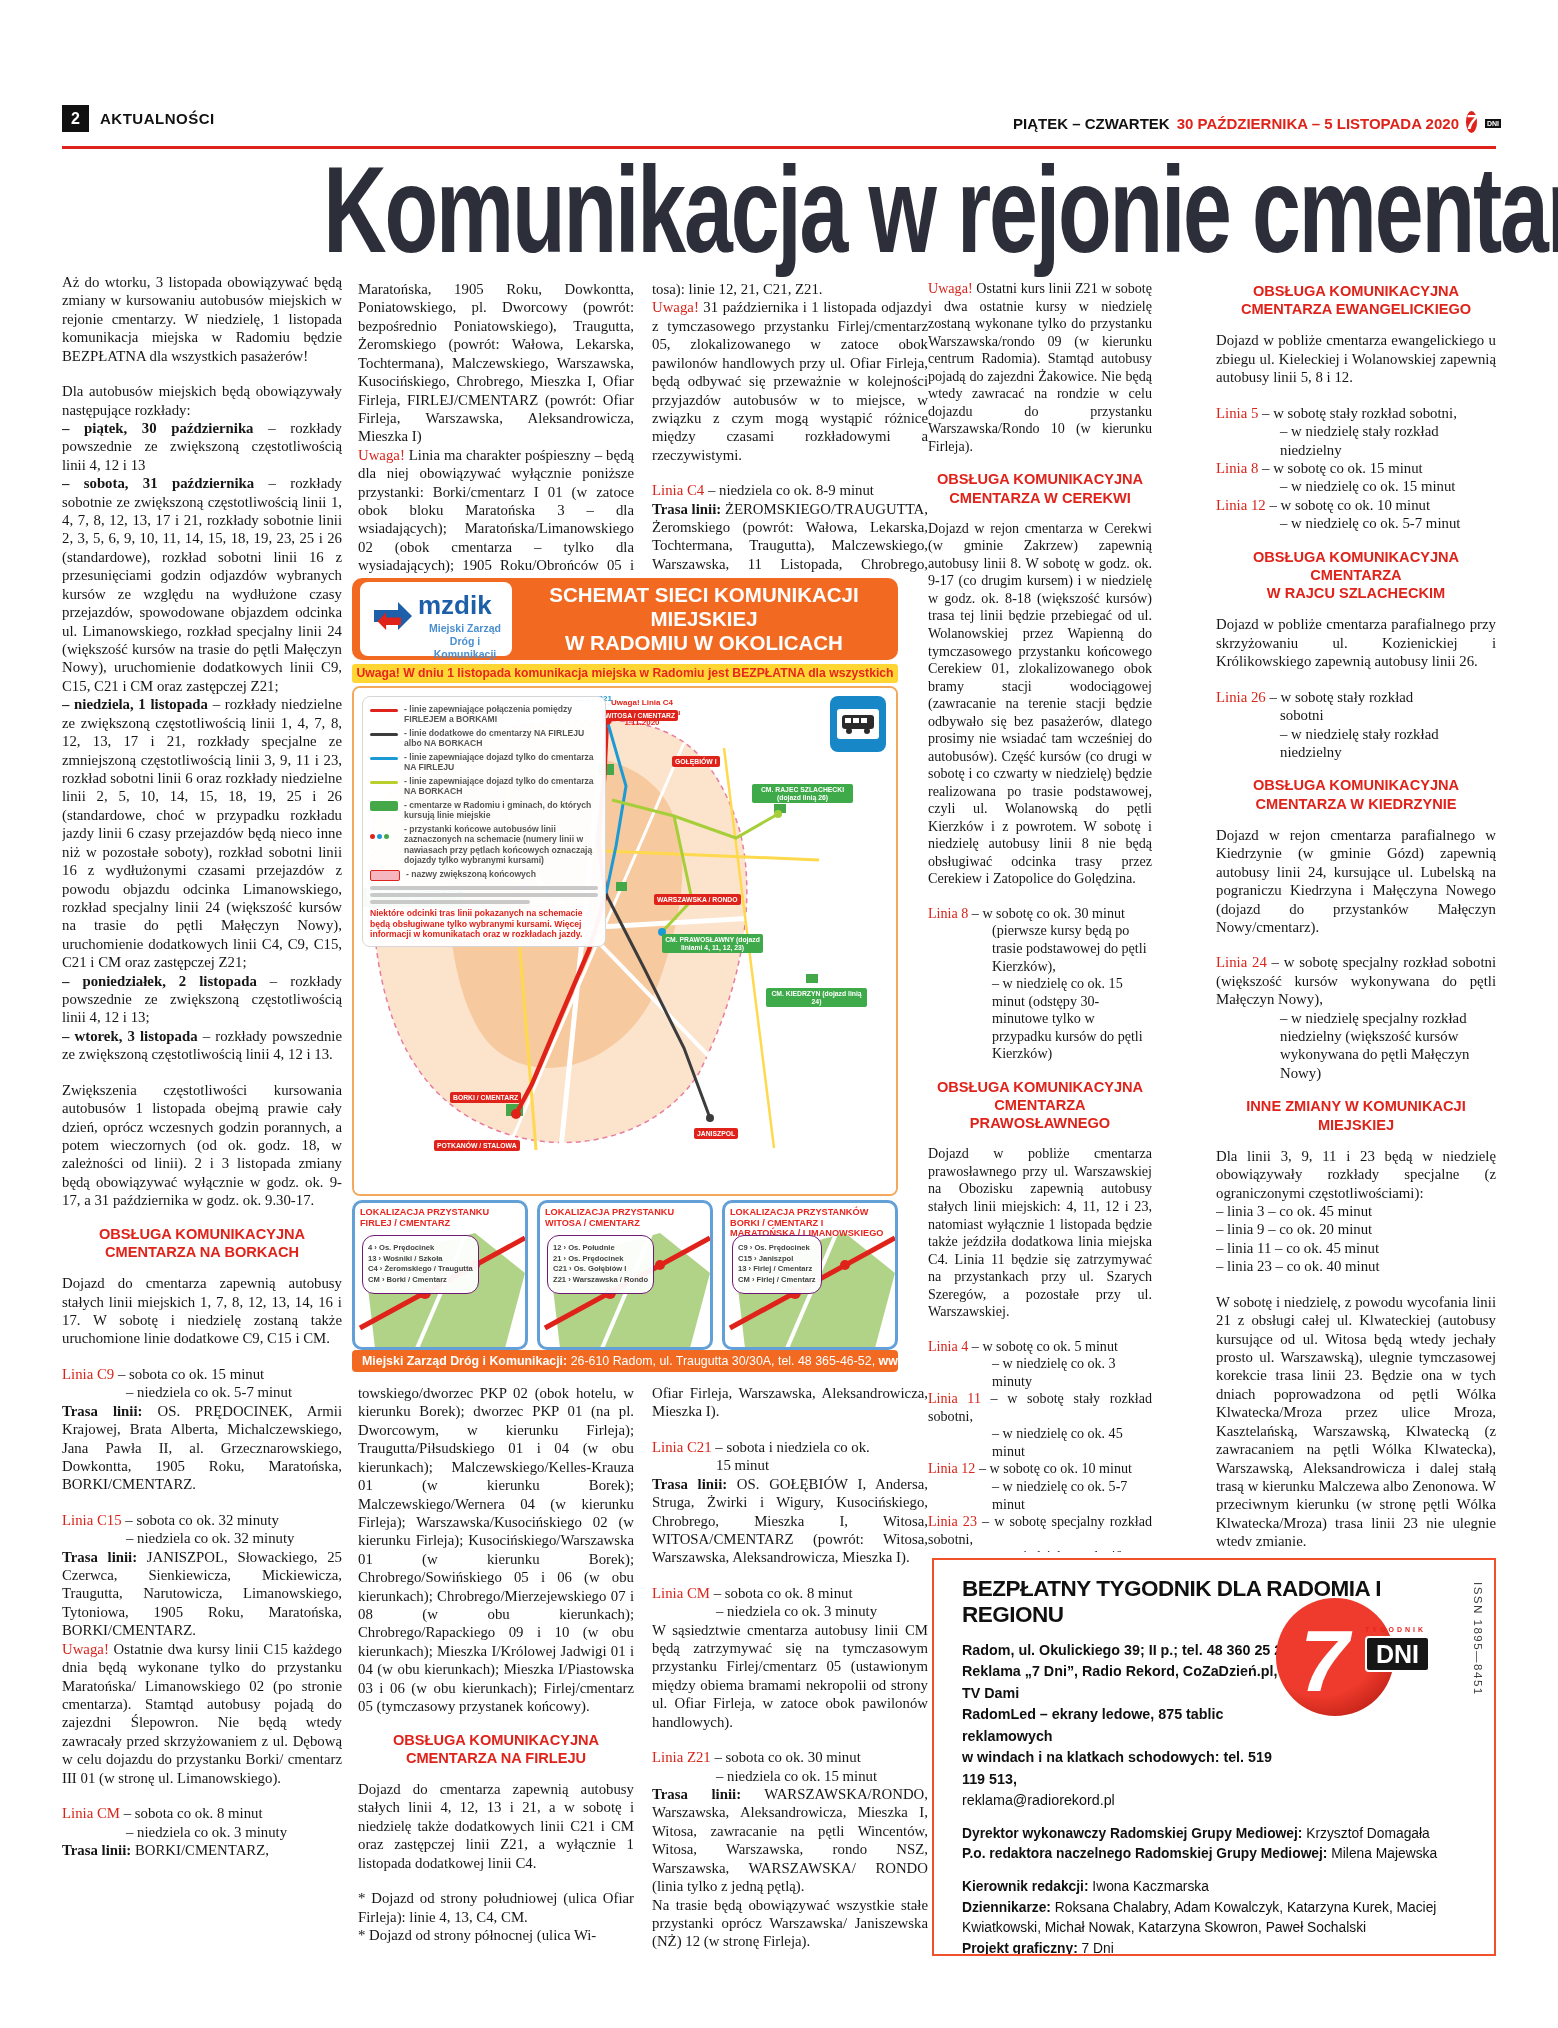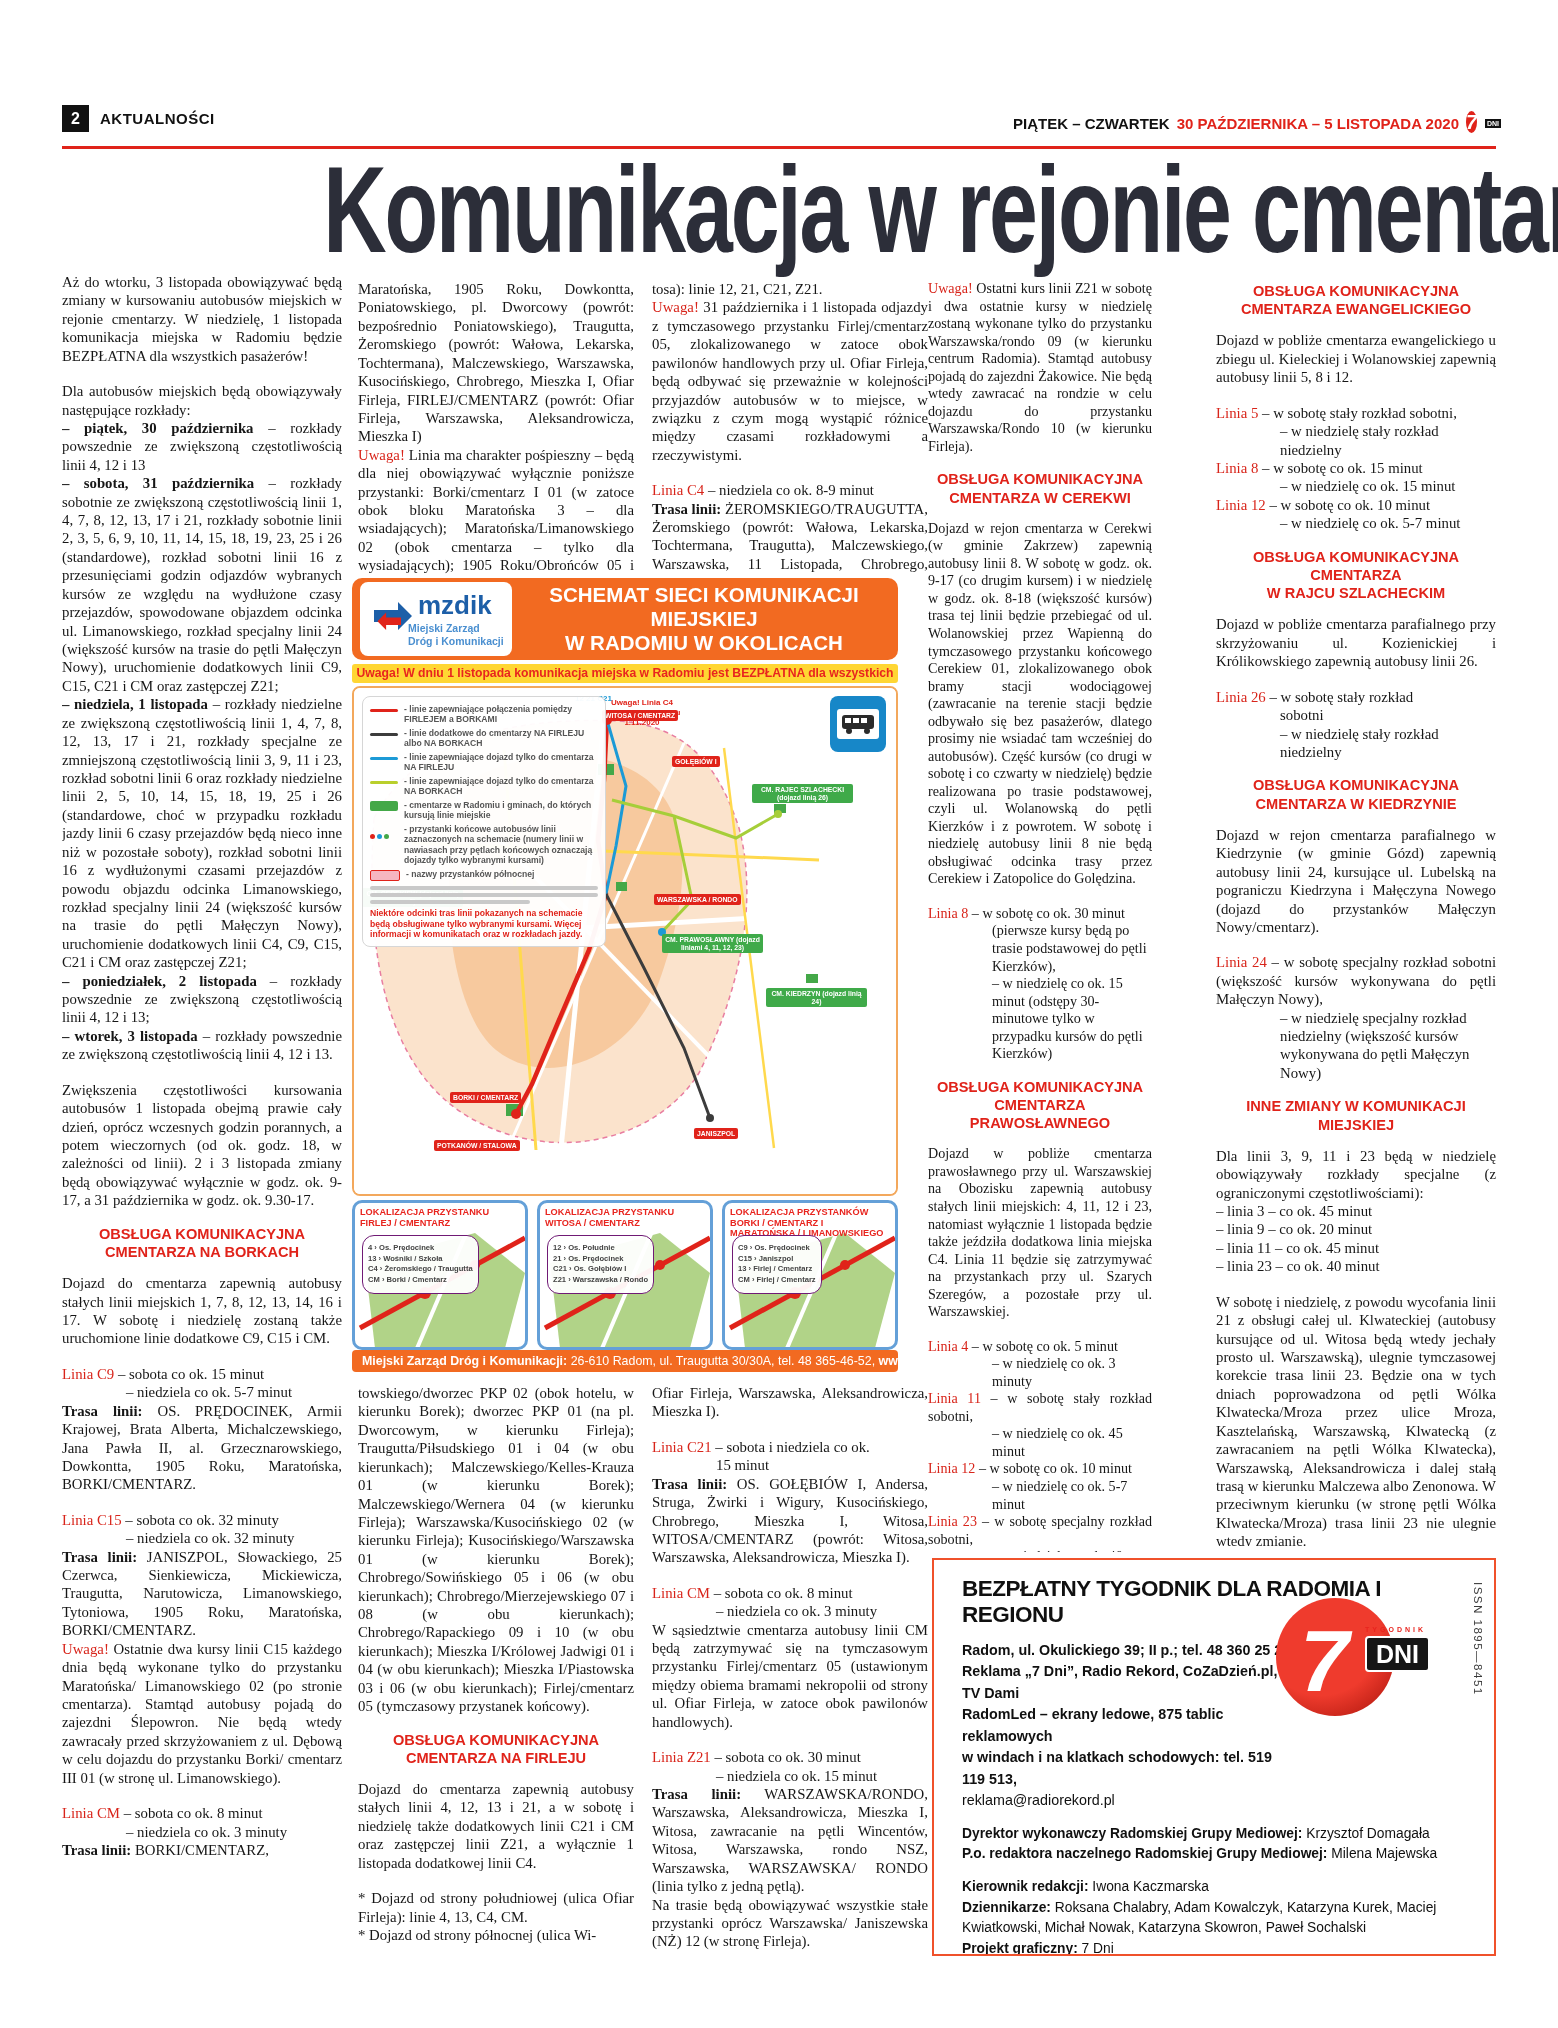--- a/index.html
+++ b/index.html
@@ -43,21 +43,21 @@
   .column .sec-heading:first-child{margin-top:2px;}
   
   #map-region{position:absolute;left:352px;top:578px;width:546px;height:794px;font-family:"Liberation Sans",sans-serif;}
   .map-banner{position:absolute;left:0;top:0;width:546px;height:82px;background:#f26a21;border-radius:10px;}
   .map-banner-text{position:absolute;left:168px;right:10px;top:5px;text-align:center;color:#fff;font-weight:bold;}
   .map-banner-text .l1{font-size:20.5px;line-height:1.18;}
   .map-banner-text .l3{font-size:22px;line-height:1.2;}
   .map-logo{position:absolute;left:8px;top:4px;width:152px;height:74px;background:#fff;border-radius:8px;}
   .mz-arrows{position:absolute;left:10px;top:14px;width:44px;height:44px;}
   .mz-name{position:absolute;left:58px;top:8px;font:bold 26px "Liberation Sans",sans-serif;color:#1d5fa8;}
-  .mz-sub{position:absolute;left:48px;top:40px;font:bold 10.5px/1.25 "Liberation Sans",sans-serif;color:#4a8fd0;}
+  .mz-sub{position:absolute;left:58px;top:40px;font:bold 10.5px/1.25 "Liberation Sans",sans-serif;color:#4a8fd0;text-align:center;}
   .map-free{position:absolute;left:0;top:86px;width:546px;height:19px;background:#ffd633;border-radius:3px;
         color:#e8251f;font:bold 12.2px/19px "Liberation Sans",sans-serif;text-align:center;}
   .map-body{position:absolute;left:0;top:108px;width:542px;height:506px;background:#fff;
         border:2px solid #f3a85c;border-radius:8px;overflow:hidden;}
   .map-legend{position:absolute;left:8px;top:8px;width:228px;background:rgba(255,255,255,.96);
         border:1px solid #d6d6d6;border-radius:8px;padding:7px 7px 6px;z-index:5;}
   .lg-row{display:flex;gap:6px;margin-bottom:3px;}
   .lg-swatch{flex:0 0 28px;height:11px;position:relative;margin-top:1px;}
   .lg-label{font:bold 8.6px/1.22 "Liberation Sans",sans-serif;color:#555;}
   .sw-line{position:absolute;left:0;right:0;top:4px;height:3px;border-radius:2px;}
@@ -337,21 +337,21 @@
             <div class="lg-row">
               <div class="lg-swatch sw-grect"></div>
               <div class="lg-label">- cmentarze w Radomiu i gminach, do których kursują linie miejskie</div>
             </div>
             <div class="lg-row">
               <div class="lg-swatch sw-dots"><i style="background: rgb(224, 35, 26);"></i><i style="background: rgb(28, 154, 214);"></i><i style="background: rgb(68, 168, 72);"></i></div>
               <div class="lg-label">- przystanki końcowe autobusów linii zaznaczonych na schemacie (numery linii w nawiasach przy pętlach końcowych oznaczają dojazdy tylko wybranymi kursami)</div>
             </div>
             <div class="lg-row">
               <div class="lg-swatch sw-prect"></div>
-              <div class="lg-label">- nazwy przystanków północnej</div>
+              <div class="lg-label">- nazwy zwiększoną końcowych</div>
             </div>
           </div>
         <div class="lg-illegible">
           <div></div>
             <div></div>
             <div style="width:70%"></div>
         </div>
         <div class="lg-note">Niektóre odcinki tras linii pokazanych na schemacie będą obsługiwane tylko wybranymi kursami. Więcej informacji w komunikatach oraz w rozkładach jazdy.</div>
       </div>
 

